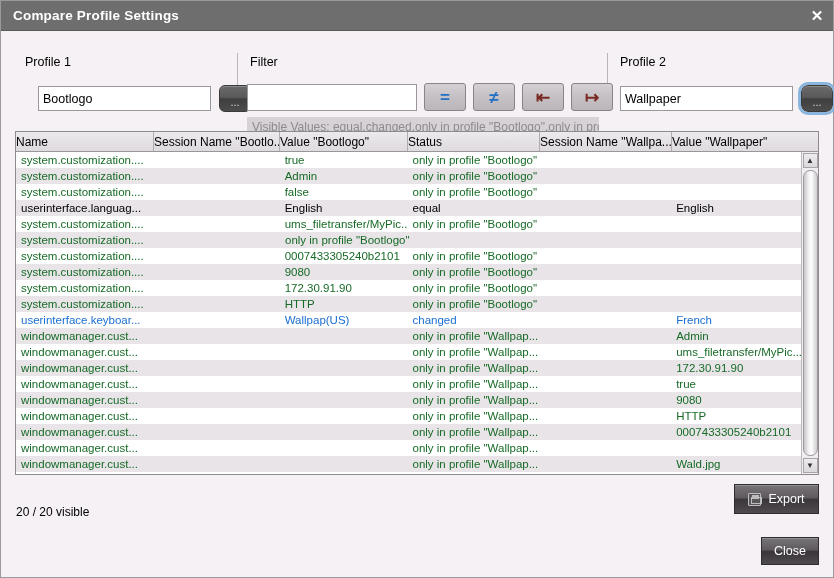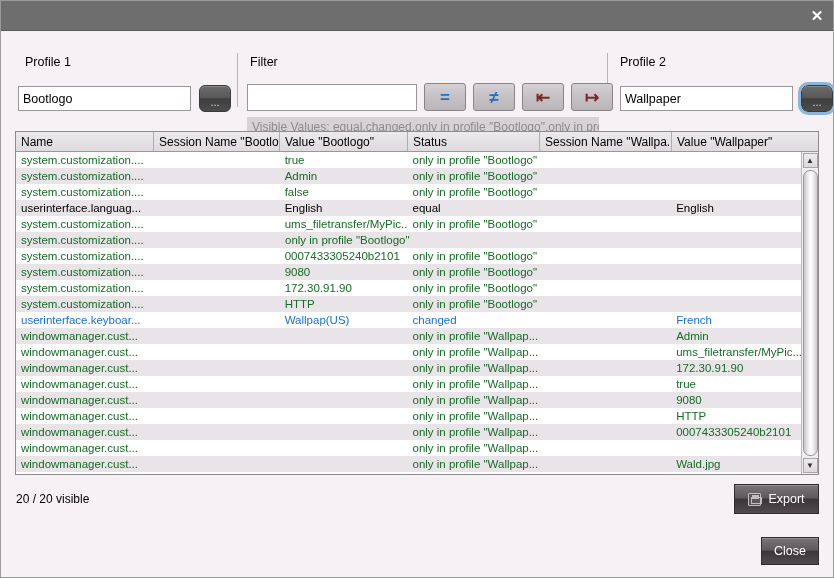--- a/index.html
+++ b/index.html
@@ -65,21 +65,21 @@
   .sec-label {
     font-size: 12.5px;
     color: #000;
     position: absolute;
     top: 12px; left: 12px;
     white-space: nowrap;
   }
 
   
   #sec-p1 { width: 224px; }
-  #sec-p1 .row { position: absolute; top: 42px; left: 5px;
+  #sec-p1 .row { position: absolute; top: 42px; left: 25px;
                  display: flex; align-items: center; gap: 8px; }
 
   .txtinput {
     height: 25px;
     background: #ffffff;
     border: 1px solid #9b979b;
     font-size: 12.5px;
     color: #000;
     padding: 0 4px;
     display: flex; align-items: center;
@@ -157,21 +157,20 @@
   #thead {
     display: flex;
     height: 20px;
     flex: 0 0 20px;
     background: linear-gradient(to bottom,#eceaec 0%,#dedade 100%);
     border-bottom: 1px solid #9a969a;
   }
   .th {
     font-size: 12px; color: #000;
     display: flex; align-items: center;
-    padding-left: 5px;
     border-right: 1px solid #b0acb0;
     overflow: hidden; white-space: nowrap;
     cursor: pointer;
   }
   .th:last-child { border-right: none; }
 
   #tbody-clip { flex: 1; display: flex; overflow: hidden; }
   #tbody {
     flex: 1;
     overflow: hidden;
@@ -229,21 +228,21 @@
     background: linear-gradient(to right,#c9c5c9 0%,#f2f0f2 35%,#ffffff 55%,#d0ccd0 100%);
     border: 1px solid #9d999d;
     border-radius: 7px;
     cursor: pointer;
   }
 
   
   #bottom { flex: 1; position: relative; }
   #visible-count {
     position: absolute;
-    left: 15px; top: 17px;
+    left: 15px; top: 30px;
     font-size: 12px; color: #000;
   }
   .big-btn {
     position: absolute;
     border-radius: 0;
     border: 1px solid #2e2e2e;
     background: linear-gradient(to bottom,#787478 0%,#5e5a5e 45%,#3a363a 52%,#4e4a4e 100%);
     color: #ffffff;
     font-size: 12.5px;
     display: flex; align-items: center; justify-content: center;
@@ -269,20 +268,21 @@
     left:2px; bottom:1px; width:9px; height:5px;
     border:1px solid #bdbdbd;
   }
 </style>
 </head>
 <body>
 
 <div id="window">
 
   <div id="titlebar">
+    <span id="title-text">Compare Profile Settings</span>
     <span id="close-x">✕</span>
   </div>
 
   <div id="toppanel">
 
     <div class="panel-sec" id="sec-p1">
       <span class="sec-label">Profile 1</span>
       <div class="row">
         <div class="txtinput" id="p1-input">Bootlogo</div>
         <div class="dots-btn">...</div>

